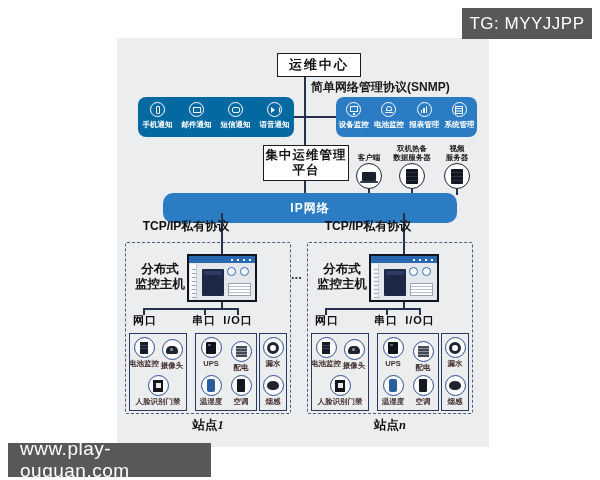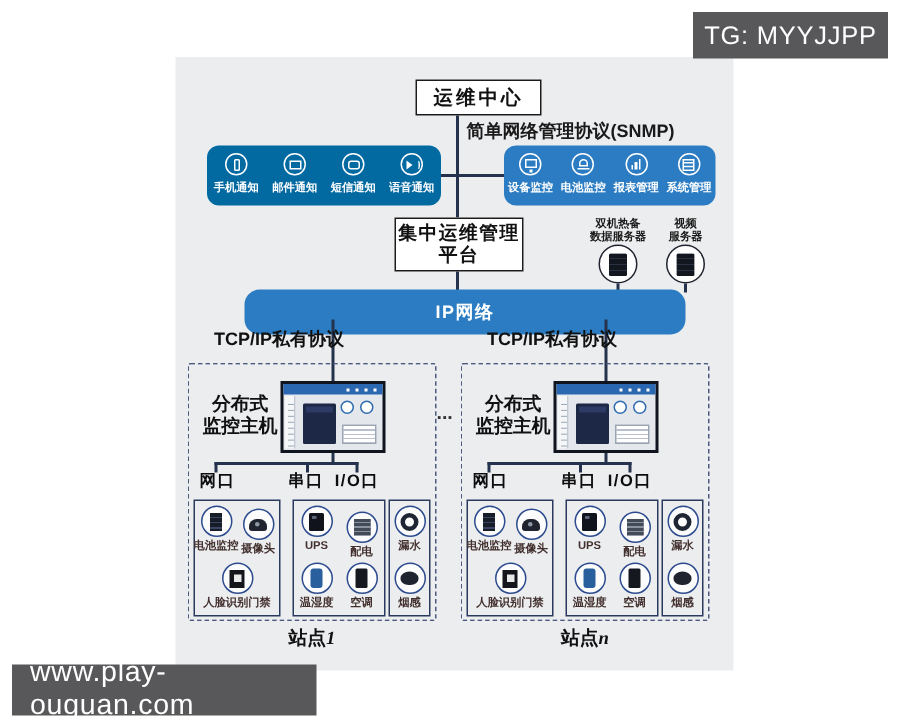--- a/index.html
+++ b/index.html
@@ -177,20 +177,30 @@
       <span class="pill-label">系统管理</span>
     </div>
   </div>
 
   <div class="box platform-box">
     <span>集中运维管理</span>
     <span>平台</span>
   </div>
   <div class="wire v" style="left:304px;top:181px;height:13px;"></div>
 
+  <div class="stack" style="left:350px;width:38px;">
+    <div class="stack-label">
+      <span>客户端</span>
+      <span></span>
+    </div>
+    <div class="stack-circle">
+        <div class="gl-laptop"></div>
+      </div>
+    <div class="stack-stub"></div>
+  </div>
   <div class="stack" style="left:436px;width:42px;">
     <div class="stack-label">
       <span>视频</span>
       <span>服务器</span>
     </div>
     <div class="stack-circle">
         <div class="gl-server"></div>
       </div>
     <div class="stack-stub"></div>
   </div>

